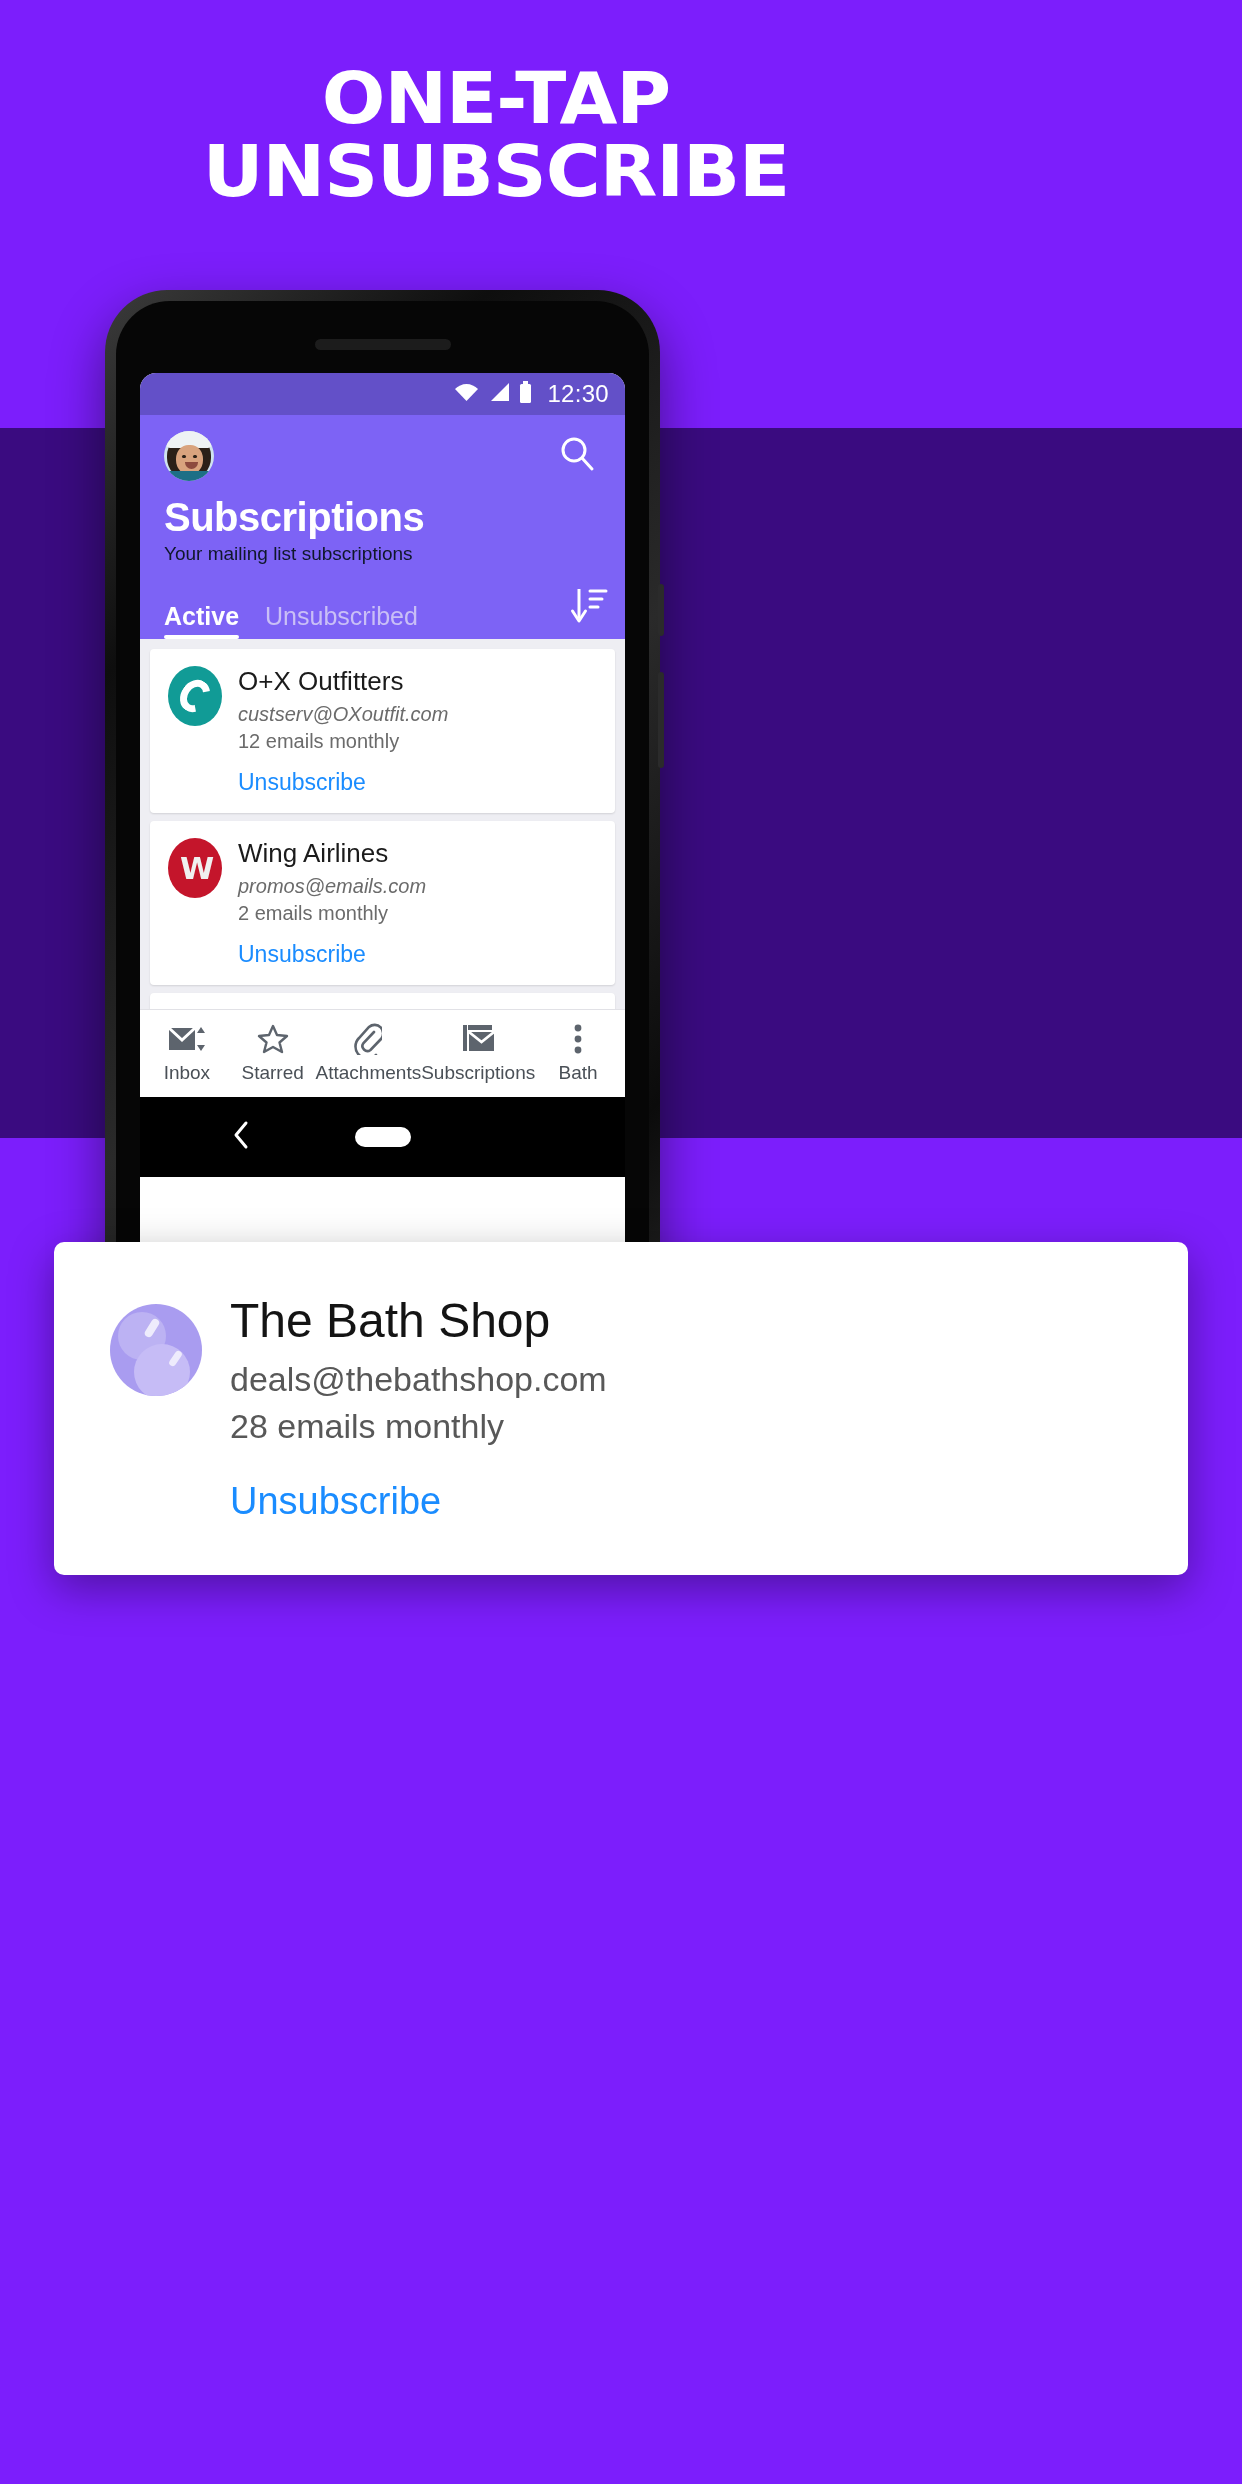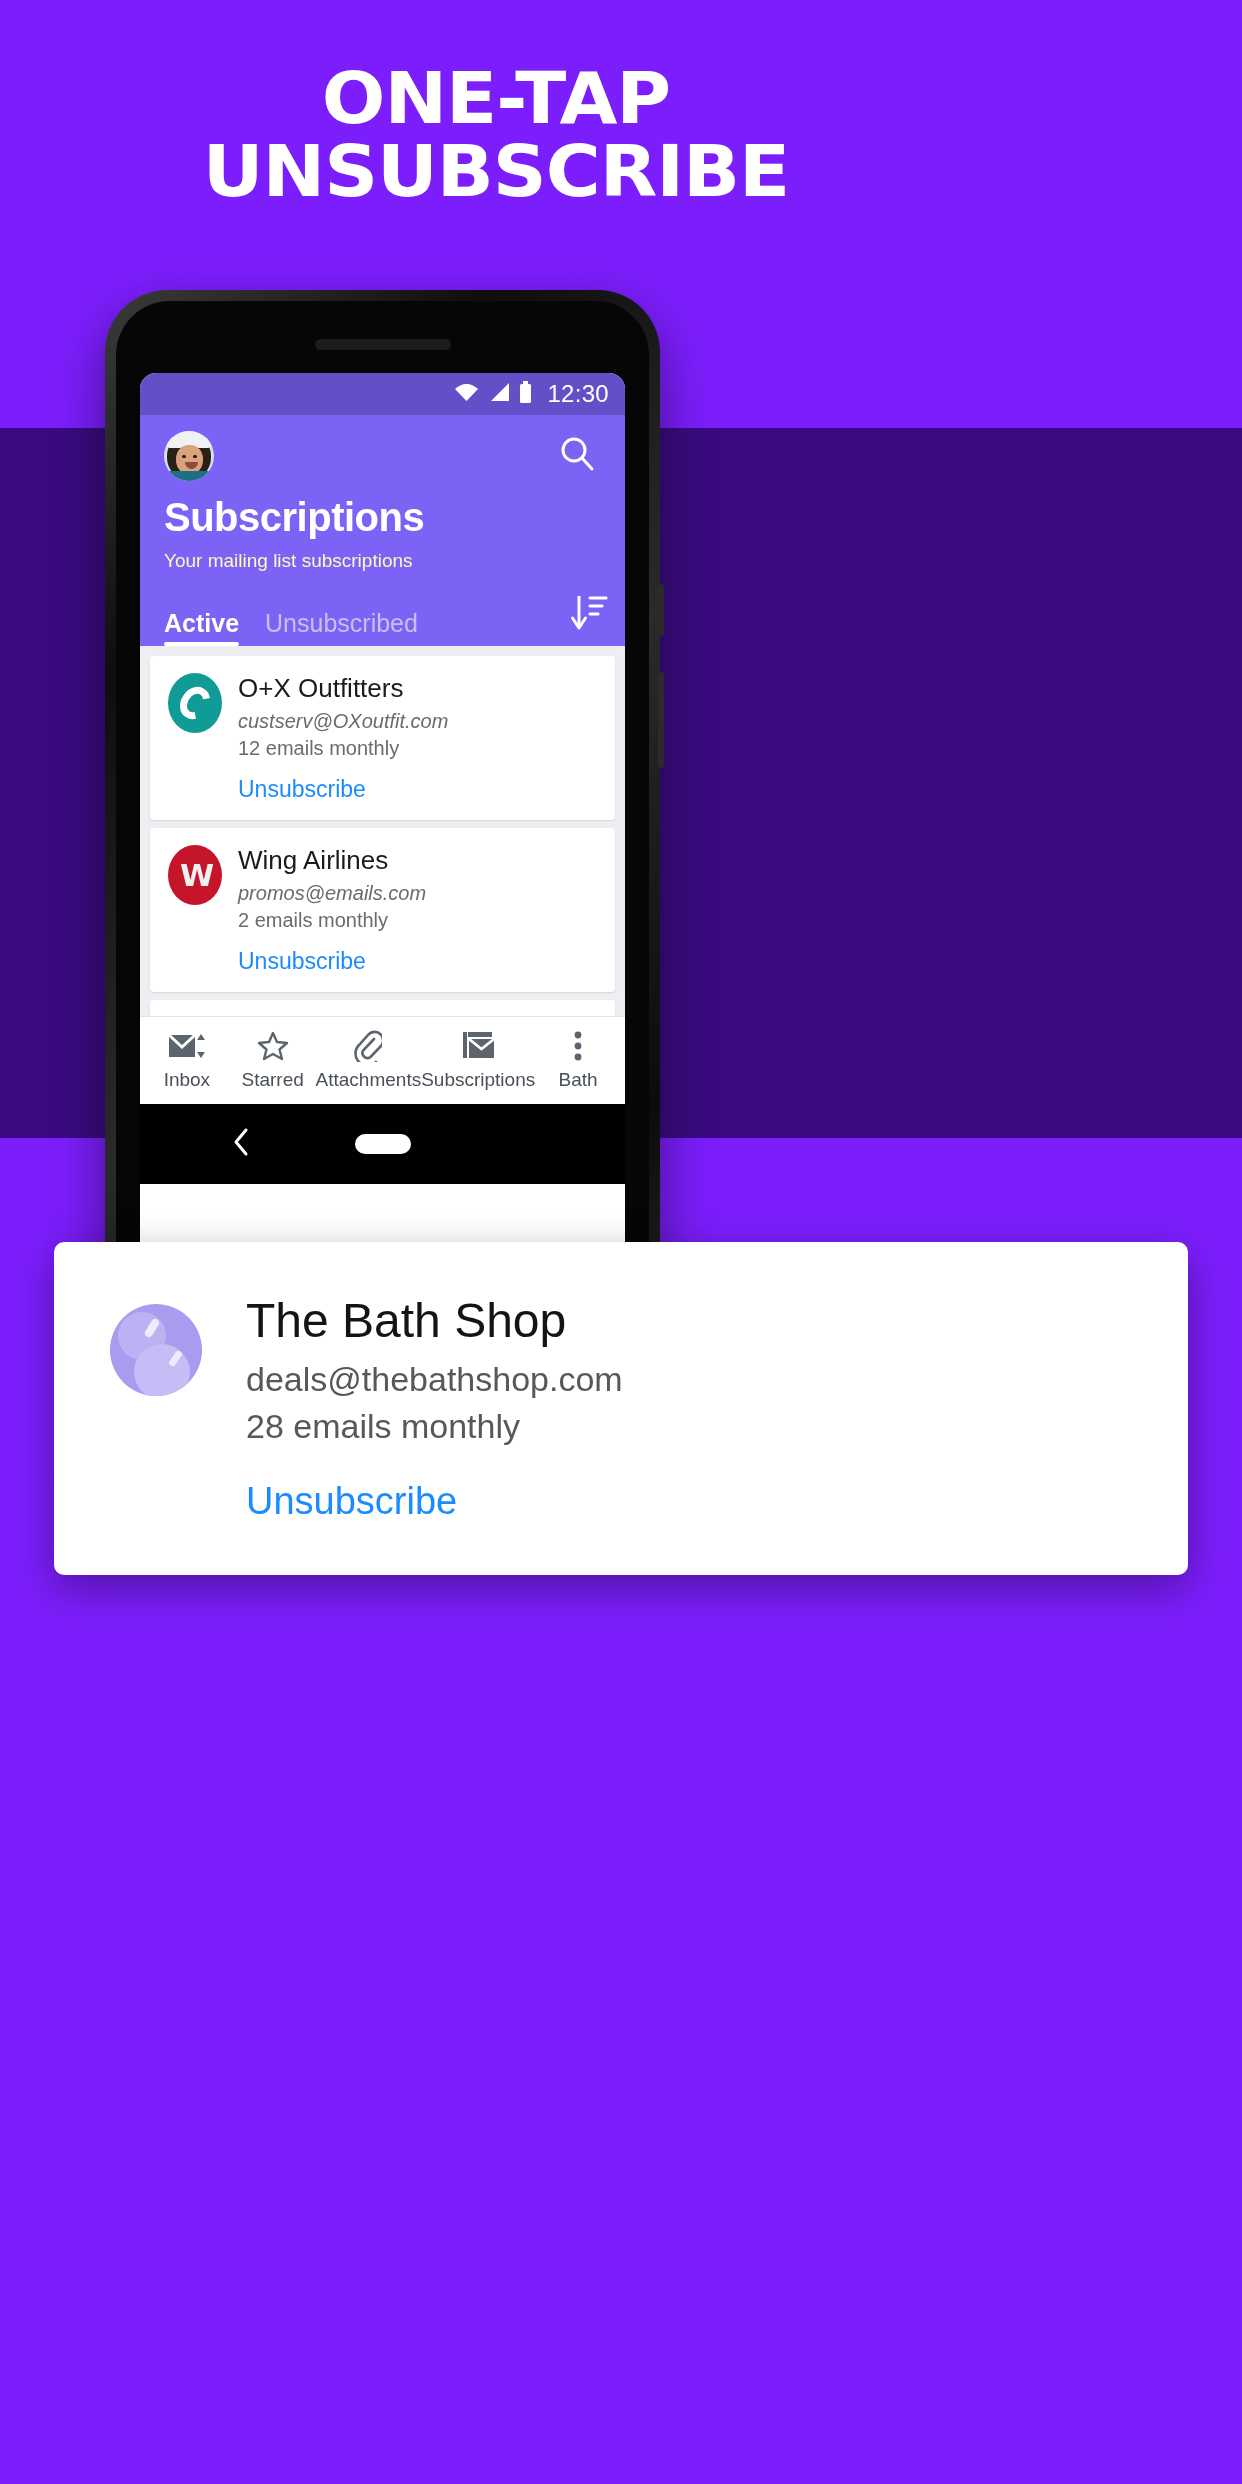--- a/index.html
+++ b/index.html
@@ -73,21 +73,21 @@
   #avatar .av-band{position:absolute;left:2px;top:0px;width:46px;height:17px;border-radius:23px 23px 8px 8px;background:#eef2f4;}
   #avatar .av-face{position:absolute;left:12px;top:14px;width:27px;height:30px;border-radius:48% 48% 52% 52%;background:#d9a37e;}
   #avatar .av-eye{position:absolute;width:4px;height:3px;border-radius:2px;background:#2b2018;top:24px;}
   #avatar .av-eye.l{left:18px;} #avatar .av-eye.r{left:29px;}
   #avatar .av-smile{position:absolute;left:21px;top:31px;width:13px;height:7px;border-radius:0 0 9px 9px;background:#8d4a3e;}
   #avatar .av-shoulder{position:absolute;left:0;bottom:0;width:50px;height:10px;background:#1d6f86;}
   #search-btn{width:48px;height:48px;display:flex;align-items:center;justify-content:center;cursor:pointer;}
 
   #title-block{padding:14px 24px 0 24px;}
   #app-title{color:#fff;font-size:40px;font-weight:700;letter-spacing:-.5px;line-height:1.1;}
-  #app-subtitle{color:#fef9c3;font-size:19px;margin-top:11px;font-weight:400;}
+  #app-subtitle{color:#0f172a;font-size:19px;margin-top:4px;font-weight:400;}
 
   #tabs-row{display:flex;align-items:flex-end;justify-content:space-between;padding:20px 17px 0 24px;}
   #tabs{display:flex;align-items:flex-end;gap:26px;}
   .tab{padding-bottom:8px;cursor:pointer;position:relative;}
   .tab-label{font-size:25px;font-weight:700;color:#fff;display:block;}
   .tab.inactive .tab-label{color:#C9BFF6;font-weight:400;}
   .tab.active::after{
     content:"";position:absolute;left:0;bottom:0;width:100%;height:4px;
     background:#fff;border-radius:2px;
   }
@@ -137,21 +137,21 @@
   #android-nav{height:80px;background:#000;display:flex;align-items:center;justify-content:center;position:relative;}
   #nav-back{position:absolute;left:92px;top:50%;transform:translateY(-50%);}
   #nav-home{width:56px;height:20px;border-radius:10px;background:#fff;}
 
   
   #popup{
     position:absolute;left:54px;top:1242px;width:1134px;
     background:#fff;border-radius:10px;
     box-shadow:0 14px 44px rgba(0,0,0,.35);
     padding:52px 60px 52px 56px;box-sizing:border-box;
-    display:flex;gap:44px;align-items:flex-start;z-index:9;
+    display:flex;gap:28px;align-items:flex-start;z-index:9;
   }
   #popup-logo{width:92px;height:92px;flex:0 0 auto;margin-top:10px;}
   #popup-info{flex:1 1 auto;min-width:0;}
   #popup-name{font-size:48px;color:#141414;line-height:1.12;font-weight:400;}
   #popup-email{font-size:34px;color:#585858;margin-top:12px;line-height:1.15;}
   #popup-count{font-size:34px;color:#585858;margin-top:8px;line-height:1.15;}
   #popup-unsub{font-size:38px;color:#1A8CFF;margin-top:34px;font-weight:400;cursor:pointer;}
 </style>
 </head>
 <body>

